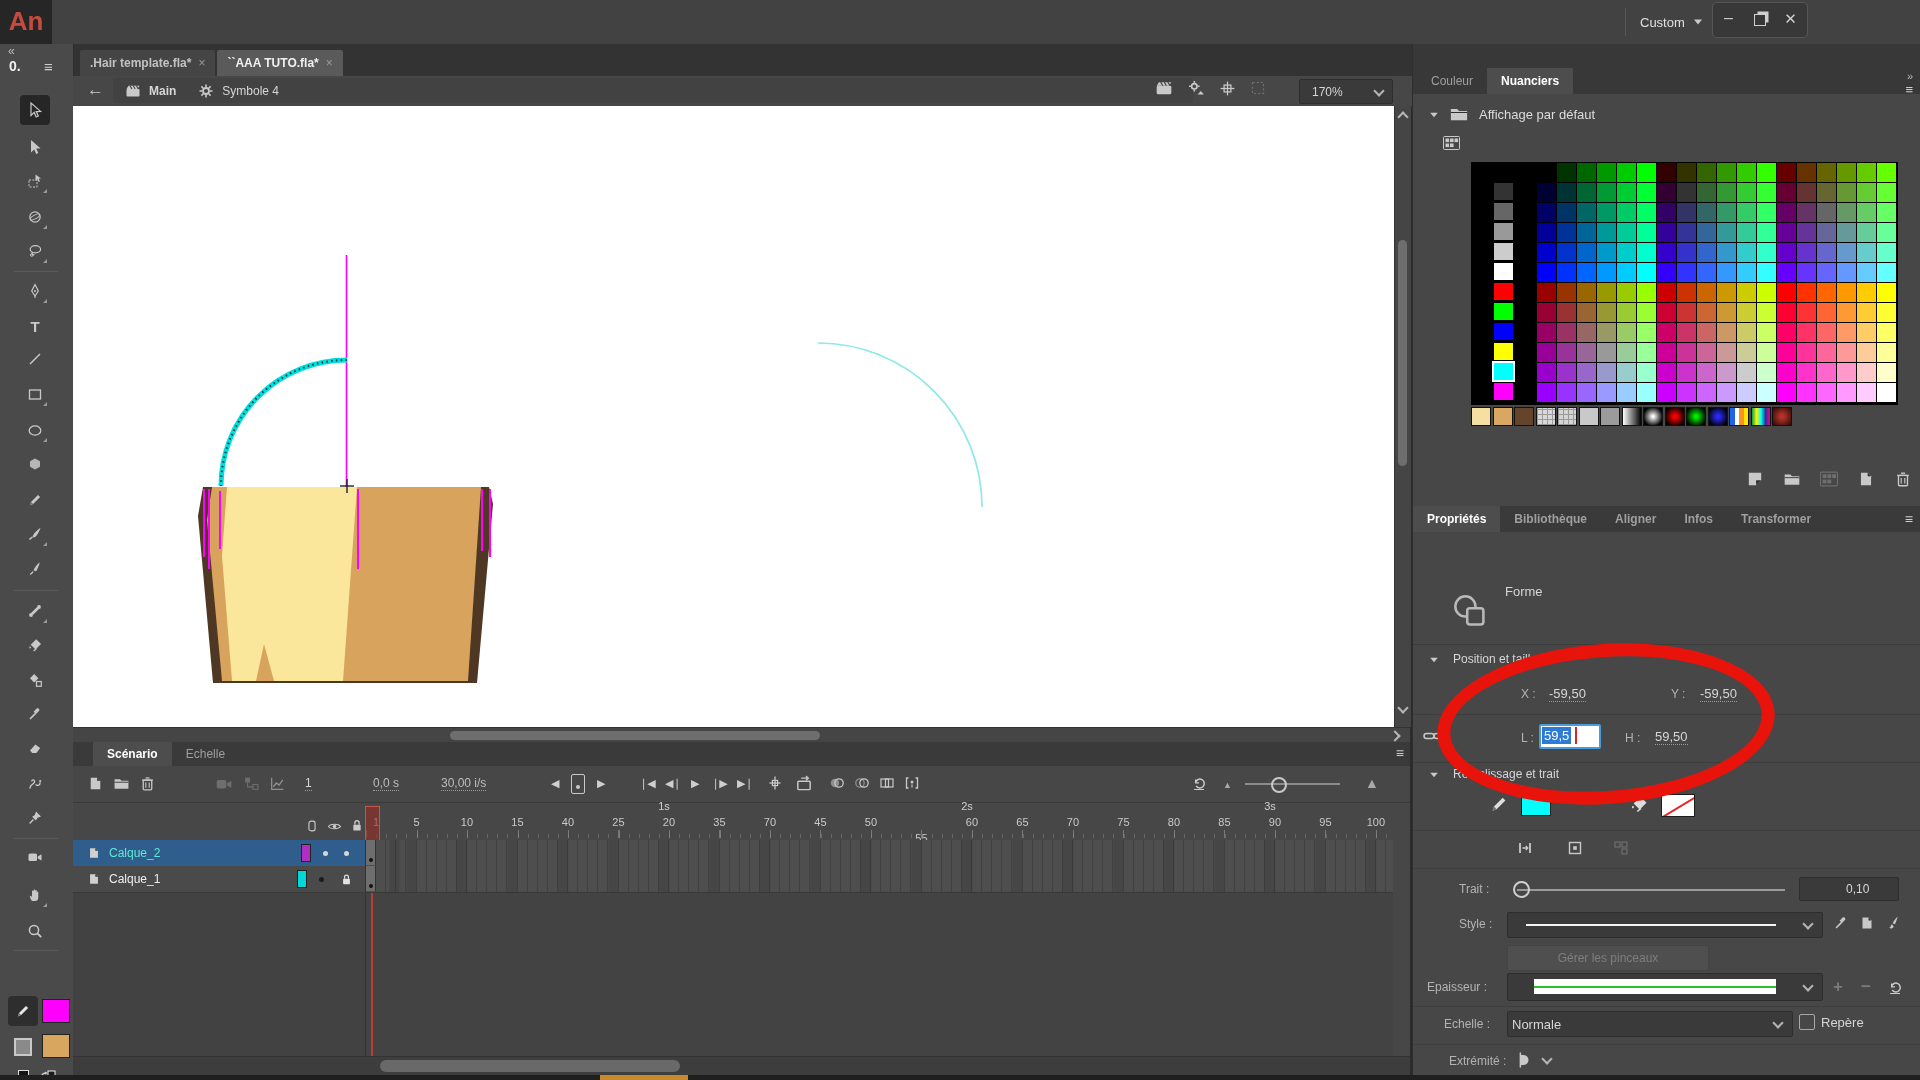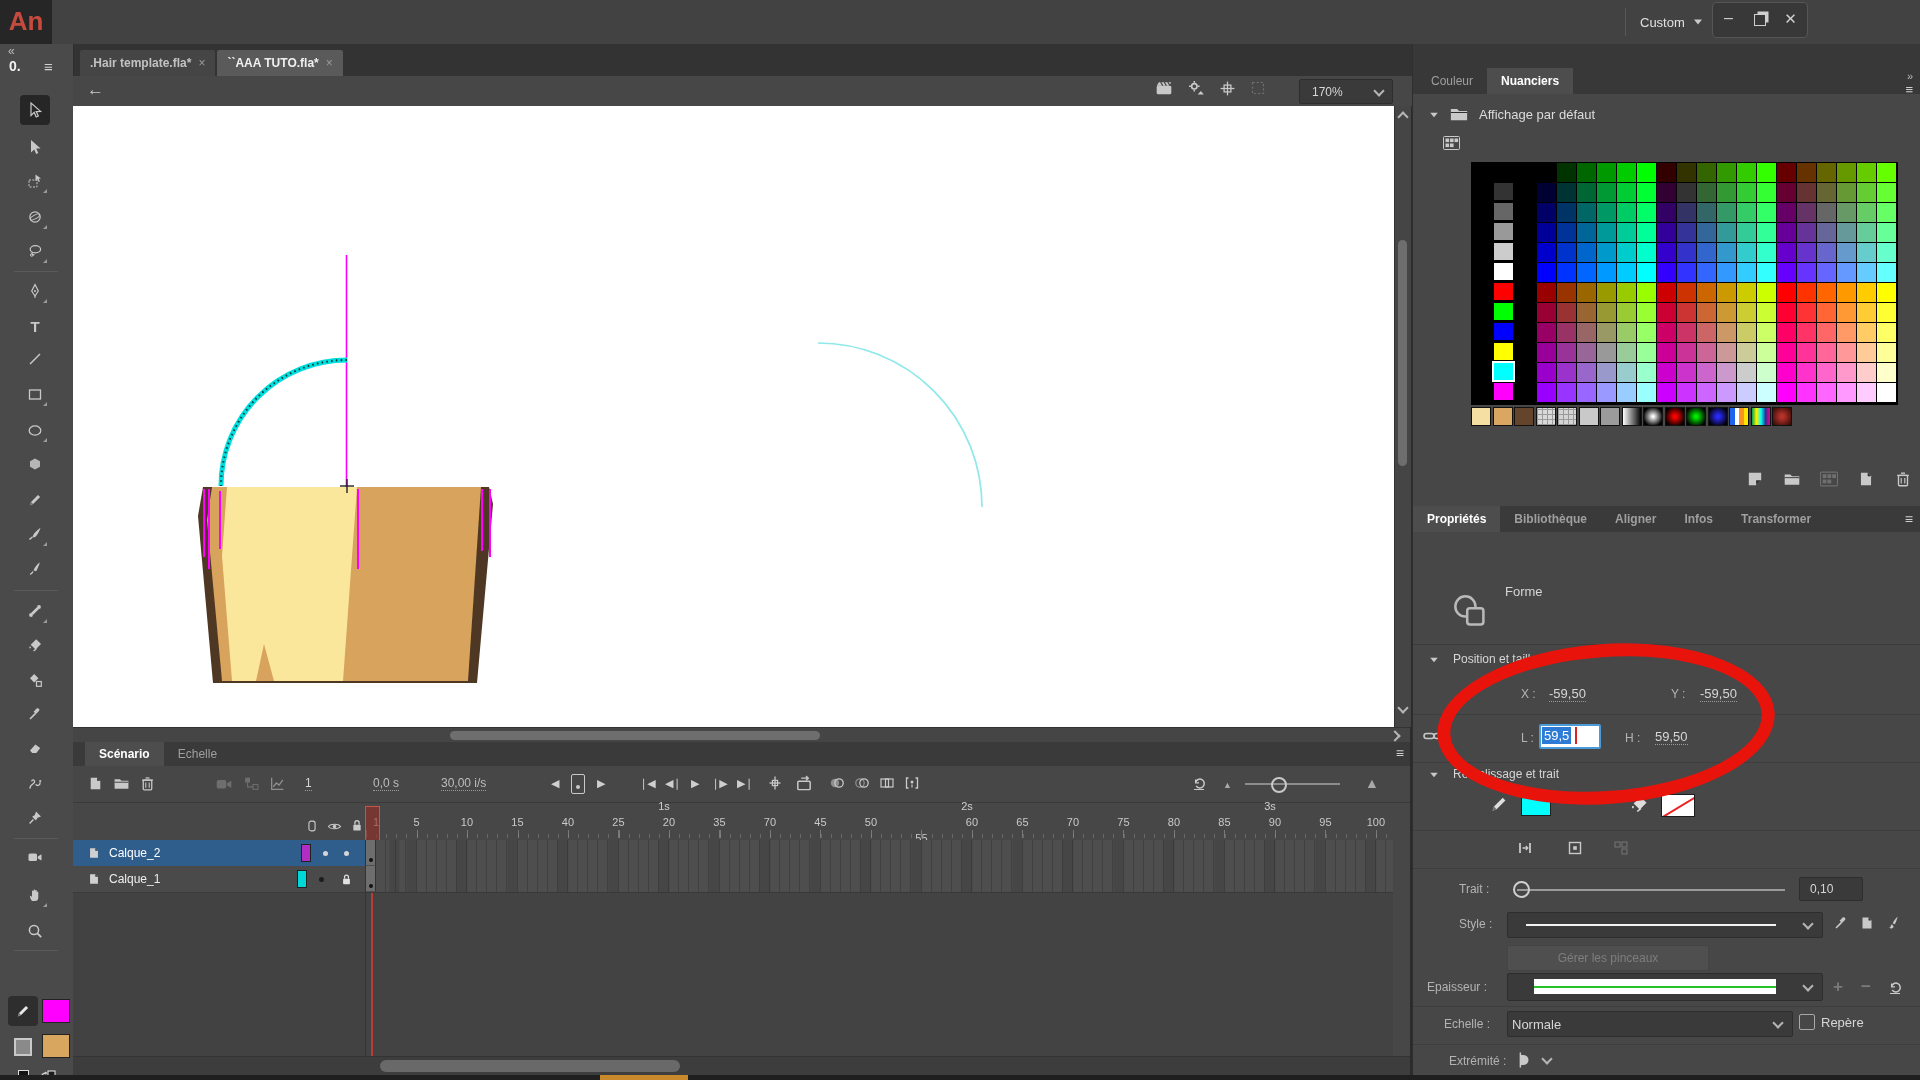--- a/index.html
+++ b/index.html
@@ -292,20 +292,37 @@
         <rect x="10" y="1" width="7" height="7" fill="#1c1c1c" stroke="#efefef"></rect>
         <path d="M3.5 7 C3.5 3.5 6 3 8.5 3 M14 10.5 C14 14 11.5 14.5 9.5 14.5" fill="none" stroke="#cfcfcf" stroke-width="1.3"></path>
         <path d="M7 1.5 L9.5 3 L7 4.5 Z M11 13 L8.5 14.5 L11 16 Z" fill="#cfcfcf"></path>
       </svg>
   </div>
 
 </div>
 
 <div class="abs" style="left:73px;top:76px;width:1339px;height:30px;background:#474747;border-bottom:1px solid #333;">
   <div class="abs" style="left:14px;top:4px;color:#c9c9c9;font-size:17px;font-weight:bold;">←</div>
+  <div class="abs" style="left:40px;top:2px;width:1080px;height:25px;background:#424242;border-radius:3px;display:flex;align-items:center;">
+    <span class="ic" style="margin-left:12px;">
+        <svg viewBox="0 0 16 16">
+          <rect x="1.5" y="6" width="13" height="7.5" rx="1" fill="currentColor"></rect>
+          <path d="M1.5 6 L3.5 2.8 L14.5 2.8 L12.5 6 Z" fill="currentColor"></path>
+          <path d="M5 2.8 L7 6 M8.2 2.8 L10.2 6 M11.4 2.8 L13.4 6" stroke="#474747" stroke-width="1.1"></path>
+        </svg>
+      </span>
+    <span class="txt" style="margin-left:8px;font-weight:bold;">Main</span>
+    <span class="ic" style="margin-left:22px;">
+        <svg viewBox="0 0 16 16">
+          <circle cx="8" cy="8" r="3" fill="none" stroke="currentColor" stroke-width="1.8"></circle>
+          <path d="M8 1.5 L8 4 M8 12 L8 14.5 M1.5 8 L4 8 M12 8 L14.5 8 M3.4 3.4 L5.2 5.2 M10.8 10.8 L12.6 12.6 M12.6 3.4 L10.8 5.2 M5.2 10.8 L3.4 12.6" stroke="currentColor" stroke-width="1.6"></path>
+        </svg>
+      </span>
+    <span class="txt" style="margin-left:8px;">Symbole 4</span>
+  </div>
   <div class="abs" style="left:1082px;top:3px;display:flex;align-items:center;gap:14px;">
     <span class="ic" style="width:18px;height:18px;">
         <svg viewBox="0 0 16 16">
           <rect x="1.5" y="6" width="13" height="7.5" rx="1" fill="currentColor"></rect>
           <path d="M1.5 6 L3.5 2.8 L14.5 2.8 L12.5 6 Z" fill="currentColor"></path>
           <path d="M5 2.8 L7 6 M8.2 2.8 L10.2 6 M11.4 2.8 L13.4 6" stroke="#474747" stroke-width="1.1"></path>
         </svg>
       </span>
     <span class="ic" style="width:18px;height:18px;">
         <svg viewBox="0 0 16 16">
@@ -369,21 +386,21 @@
   <span class="chev" style="position:absolute;left:4px;top:598px;transform:rotate(45deg);"></span>
 </div>
 <div class="abs" style="left:73px;top:727px;width:1337px;height:15px;background:#454545;border-top:1px solid #333;">
   <div style="position:absolute;left:377px;top:3px;width:370px;height:9px;background:#6e6e6e;border-radius:5px;"></div>
   <span class="chev" style="position:absolute;left:1318px;top:4px;transform:rotate(-45deg);"></span>
 </div>
 
 <div class="abs" style="left:73px;top:742px;width:1337px;height:332px;background:#474747;">
 
   <div class="abs" style="left:0;top:0;width:1337px;height:24px;background:#3a3a3a;">
-    <div id="timeline-tabs" style="display:flex;height:24px;padding-left:12px;">
+    <div id="timeline-tabs" style="display:flex;height:24px;padding-left:20px;">
         <div class="ptab active" style="height: 24px; line-height: 24px;">Scénario</div>
         <div class="ptab" style="height: 24px; line-height: 24px;">Echelle</div>
       </div>
     <span style="position:absolute;right:6px;top:3px;color:#cfcfcf;font-size:14px;">≡</span>
   </div>
 
   <div class="abs" style="left:0;top:24px;width:1337px;height:36px;border-bottom:1px solid #3a3a3a;">
     <span class="ic" style="position:absolute;left:14px;top:9px;width:17px;height:17px;">
         <svg viewBox="0 0 16 16">
           <path d="M3.5 2.5 L9.5 2.5 L12.5 5.5 L12.5 13.5 L3.5 13.5 Z" fill="currentColor"></path>
@@ -548,21 +565,21 @@
     <div style="position:absolute;left:307px;top:3px;width:300px;height:12px;background:#696969;border-radius:6px;"></div>
   </div>
 <div id="layers-holder">
       <div class="abs" style="left: 0px; top: 98px; width: 292px; height: 26px; border-right: 1px solid rgb(51, 51, 51); border-bottom: 1px solid rgb(58, 58, 58); display: flex; align-items: center; background: rgb(47, 93, 140);">
         <span class="ic" style="width: 14px; height: 14px; margin-left: 14px; color: rgb(208, 208, 208);">
           <svg viewBox="0 0 16 16">
             <path d="M3.5 2.5 L9.5 2.5 L12.5 5.5 L12.5 13.5 L3.5 13.5 Z" fill="currentColor"></path>
             <path d="M9.5 2.5 L9.5 5.5 L12.5 5.5 Z" fill="#2f2f2f"></path>
           </svg>
         </span>
-        <span style="color: #ffffff; font-size: 12px; margin-left: 8px; flex: 1 1 0%;">Calque_2</span>
+        <span style="color: #5eead4; font-size: 12px; margin-left: 8px; flex: 1 1 0%;">Calque_2</span>
         <span style="width: 8px; height: 16px; background: rgb(176, 46, 196); margin-right: 12px; border: 1px solid rgb(34, 34, 34);"></span>
         <span class="dot" style="margin-right: 16px; background: rgb(214, 214, 214);"></span>
         <span class="dot" style="margin-right: 16px; background: rgb(214, 214, 214);"></span>
       </div>
       <div class="abs" style="left: 293px; top: 98px; width: 1027px; height: 26px; border-bottom: 1px solid rgb(57, 57, 57); background: repeating-linear-gradient(90deg, rgba(0, 0, 0, 0.1) 0px, rgba(0, 0, 0, 0.1) 10.1px, rgba(0, 0, 0, 0) 10.1px, rgba(0, 0, 0, 0) 50.5px) 40.4px 0px, repeating-linear-gradient(90deg, rgb(78, 78, 78) 0px, rgb(78, 78, 78) 9.1px, rgb(65, 65, 65) 9.1px, rgb(65, 65, 65) 10.1px) 0px 0px;">
         <span style="position: absolute; left: 0px; top: 0px; width: 9px; height: 25px; background: rgb(110, 110, 110); border-right: 1px solid rgb(51, 51, 51);">
           <span style="position: absolute; left: 2.5px; bottom: 3px; width: 4px; height: 4px; border-radius: 50%; background: rgb(17, 17, 17);"></span>
         </span>
       </div>
       <div class="abs" style="left: 0px; top: 124px; width: 292px; height: 26px; border-right: 1px solid rgb(51, 51, 51); border-bottom: 1px solid rgb(58, 58, 58); display: flex; align-items: center; background: rgb(74, 74, 74);">
@@ -985,21 +1002,21 @@
           <rect x="2" y="2" width="5" height="5" fill="none" stroke="currentColor" stroke-width="1.2"></rect>
           <rect x="9" y="2" width="5" height="5" fill="none" stroke="currentColor" stroke-width="1.2"></rect>
           <rect x="9" y="9" width="5" height="5" fill="none" stroke="currentColor" stroke-width="1.2"></rect>
         </svg>
       </span>
     <div class="abs" style="left:0;top:336px;width:508px;height:1px;background:#3e3e3e;"></div>
 
     <span class="lbl" style="position:absolute;left:46px;top:350px;">Trait :</span>
     <div class="abs" style="left:104px;top:357px;width:268px;height:2px;background:#9a9a9a;"></div>
     <span class="abs" style="left:100px;top:349px;width:13px;height:13px;border:2px solid #cfcfcf;border-radius:50%;"></span>
-    <div class="abs drop" style="left:386px;top:345px;width:62px;height:22px;">
+    <div class="abs drop" style="left:386px;top:345px;width:62px;height:22px;padding-left:36px;">
       <span class="txt" style="margin-left:10px;">0,10</span>
     </div>
     <span class="lbl" style="position:absolute;left:46px;top:385px;">Style :</span>
     <div class="abs drop" style="left:94px;top:380px;width:314px;height:24px;">
       <span style="position:absolute;left:18px;top:11px;width:250px;height:2px;background:#f2f2f2;"></span>
       <span class="chev" style="position:absolute;right:10px;top:7px;"></span>
     </div>
     <span class="ic" style="position:absolute;left:420px;top:383px;">
         <svg viewBox="0 0 16 16">
           <line x1="3" y1="13" x2="8.6" y2="7.4" stroke="currentColor" stroke-width="1.6"></line>

